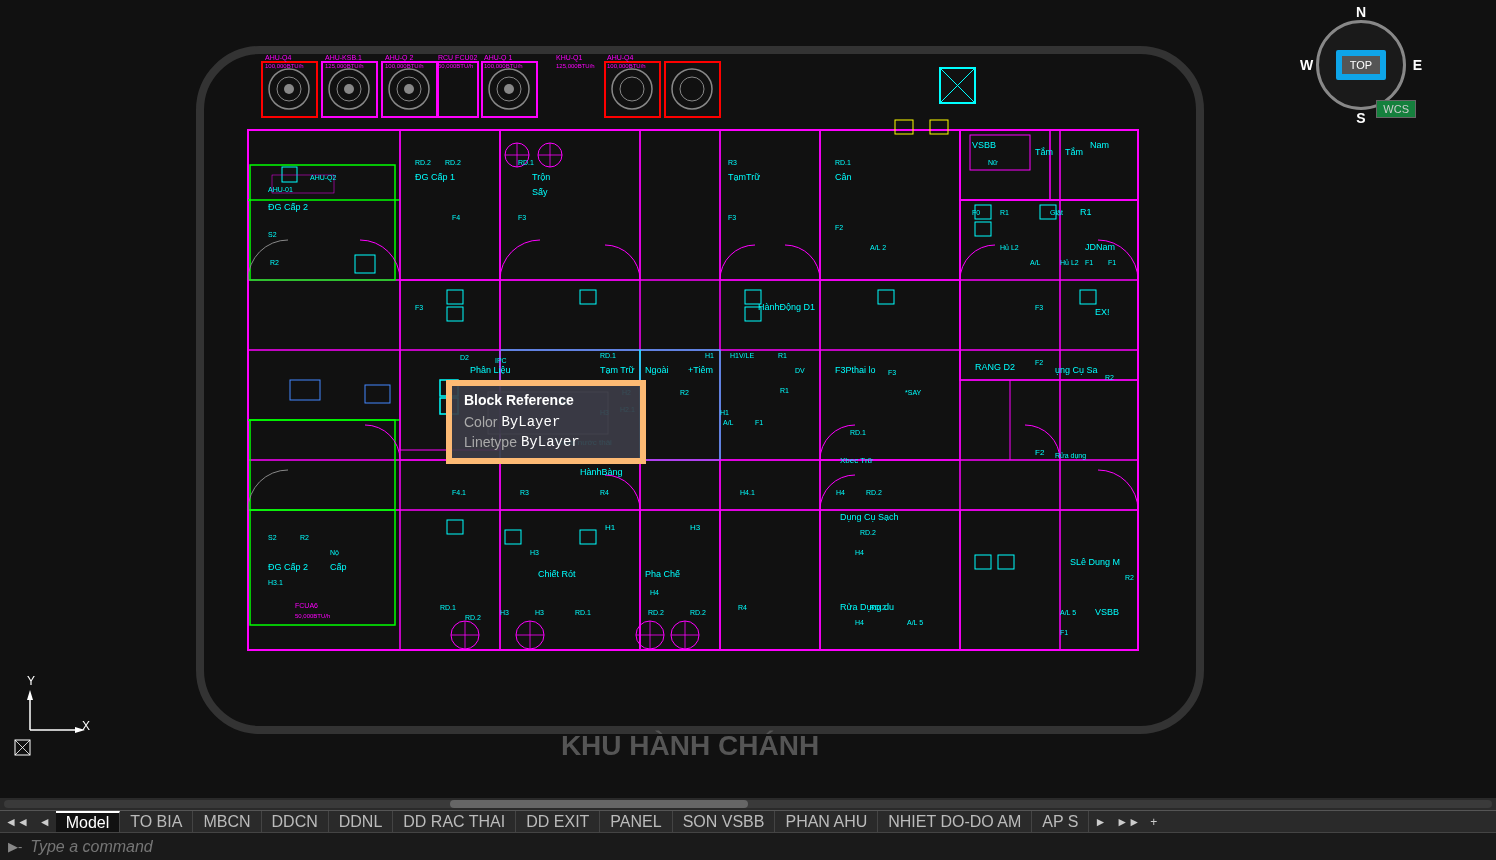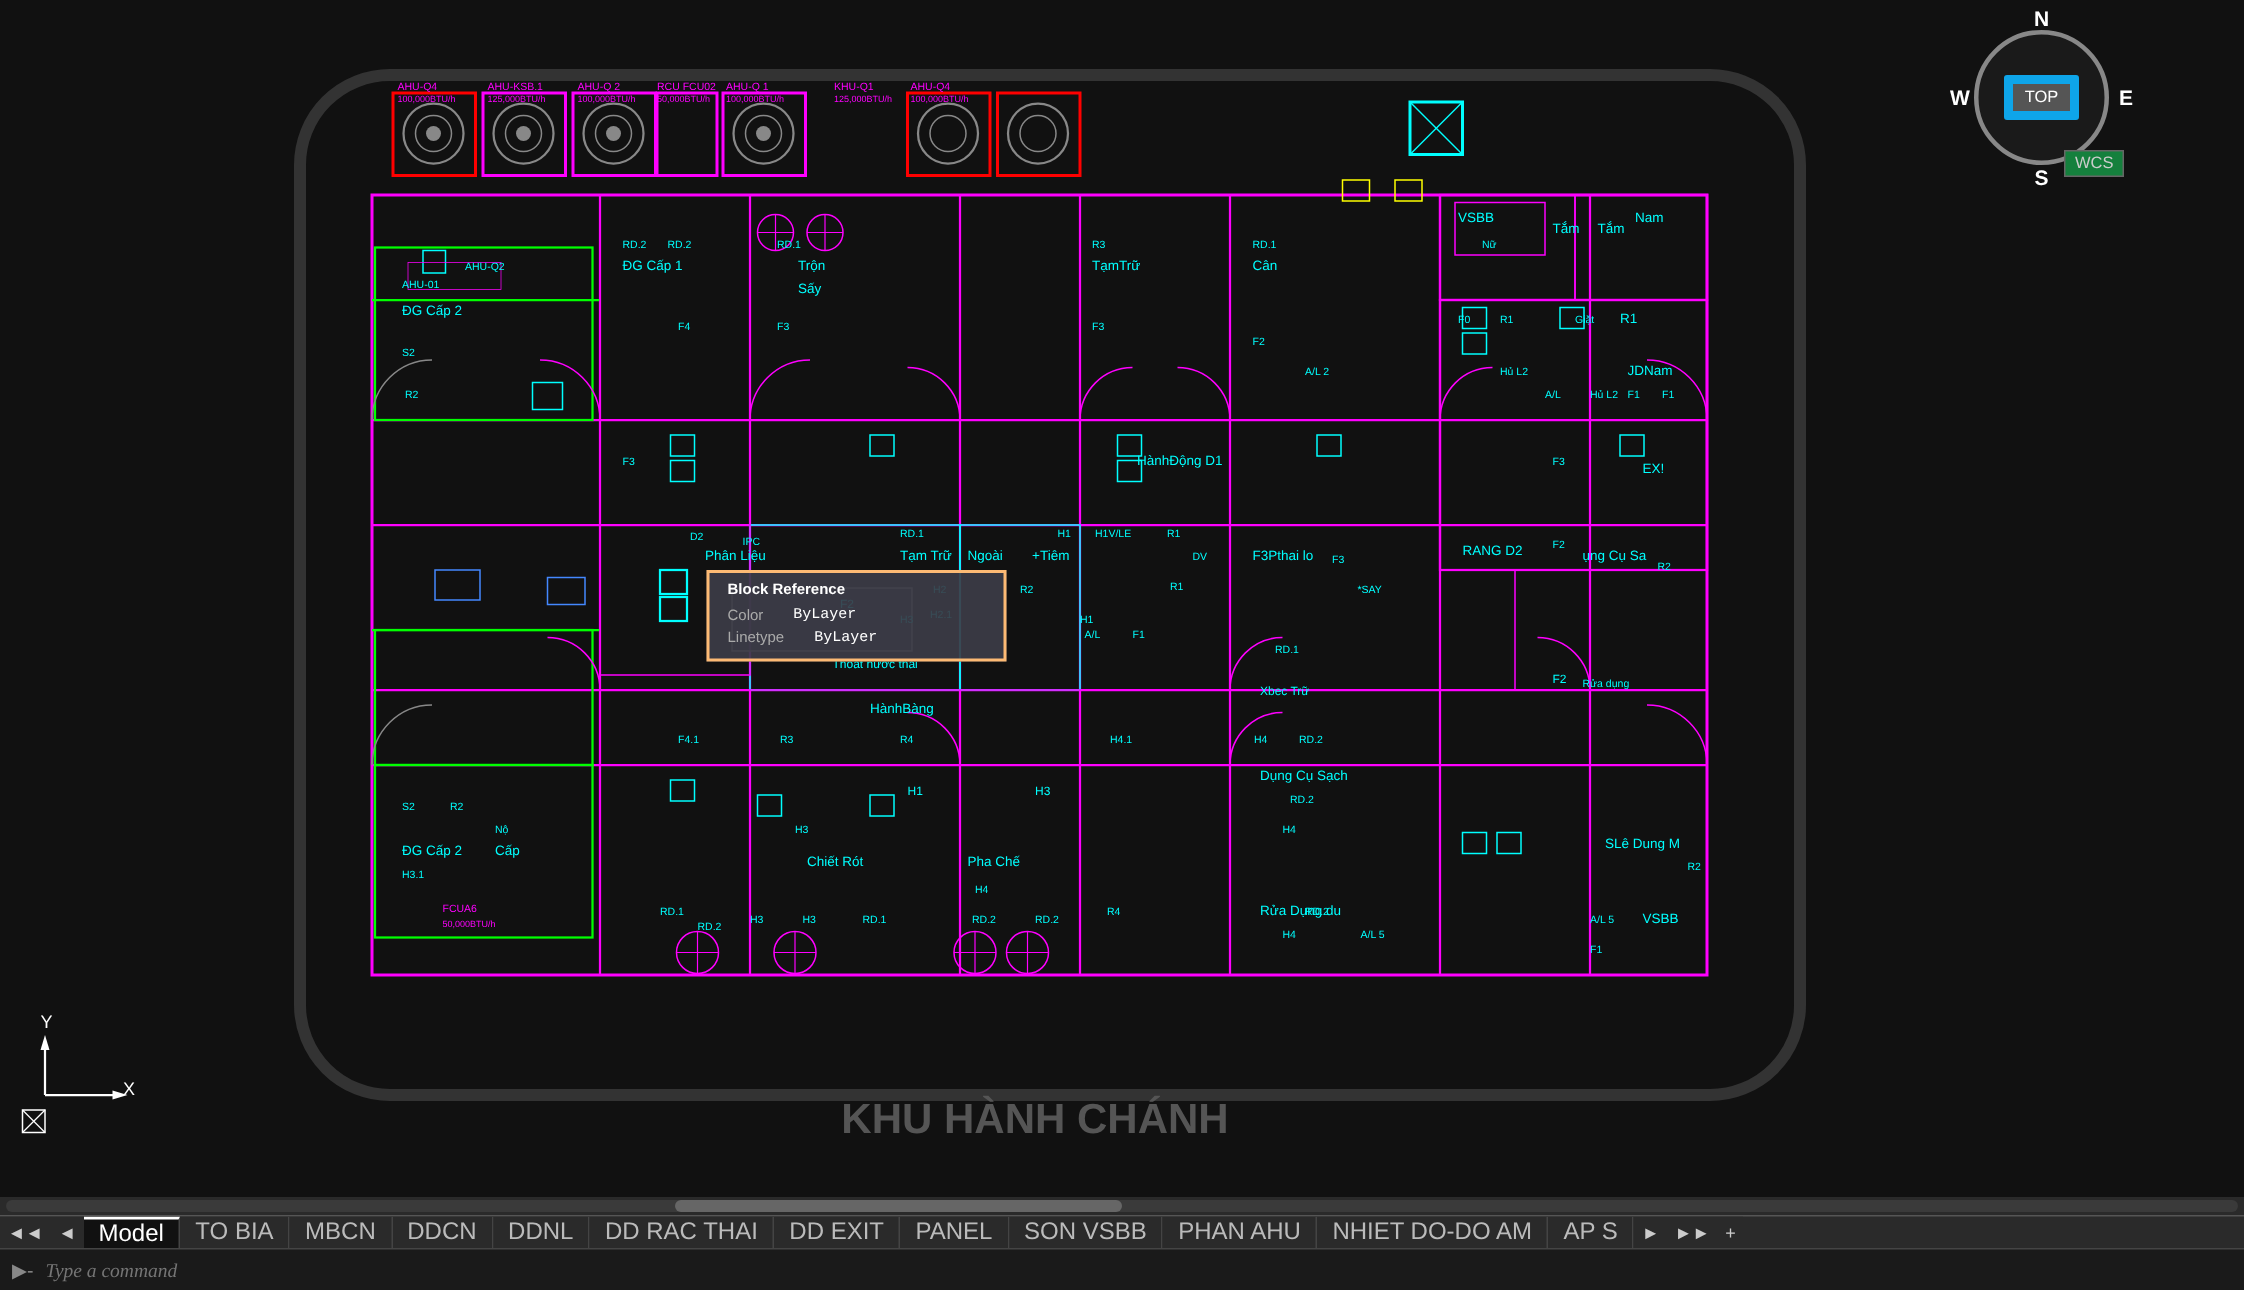--- a/index.html
+++ b/index.html
@@ -65,37 +65,37 @@
       border: 1px solid #666;
       padding: 2px 6px;
       font-size: 11px;
       cursor: pointer;
     }
 
     
     #properties-panel {
       position: absolute;
       top: 380px;
-      left: 471px;
+      left: 446px;
       background: rgba(60, 60, 70, 0.92);
-      border: 2px solid #fdba74;
+      border: 6px solid #fdba74;
       padding: 6px 12px;
       min-width: 200px;
       color: #fff;
-      font-size: 10px;
+      font-size: 14px;
       z-index: 100;
     }
     .prop-title {
       font-weight: bold;
       margin-bottom: 4px;
       color: #fff;
     }
     .prop-row {
       display: flex;
-      gap: 20px;
+      gap: 4px;
       padding: 2px 0;
     }
     .prop-label { color: #aaa; }
     .prop-value { color: #fff; font-family: Liberation Mono, monospace; }
 
     
     #tab-bar {
       position: absolute;
       bottom: 28px;
       left: 0;
@@ -154,24 +154,23 @@
     }
     .cmd-prompt-icon {
       color: #888;
       font-size: 13px;
     }
     .cmd-input {
       background: transparent;
       border: none;
       outline: none;
       color: #84cc16;
-      font-size: 13px;
+      font-size: 16px;
       font-style: italic;
       flex: 1;
-      font-family: Liberation Serif, serif;
     }
 
     
     #h-scrollbar {
       position: absolute;
       bottom: 50px;
       left: 0;
       right: 0;
       height: 12px;
       background: #2a2a2a;

